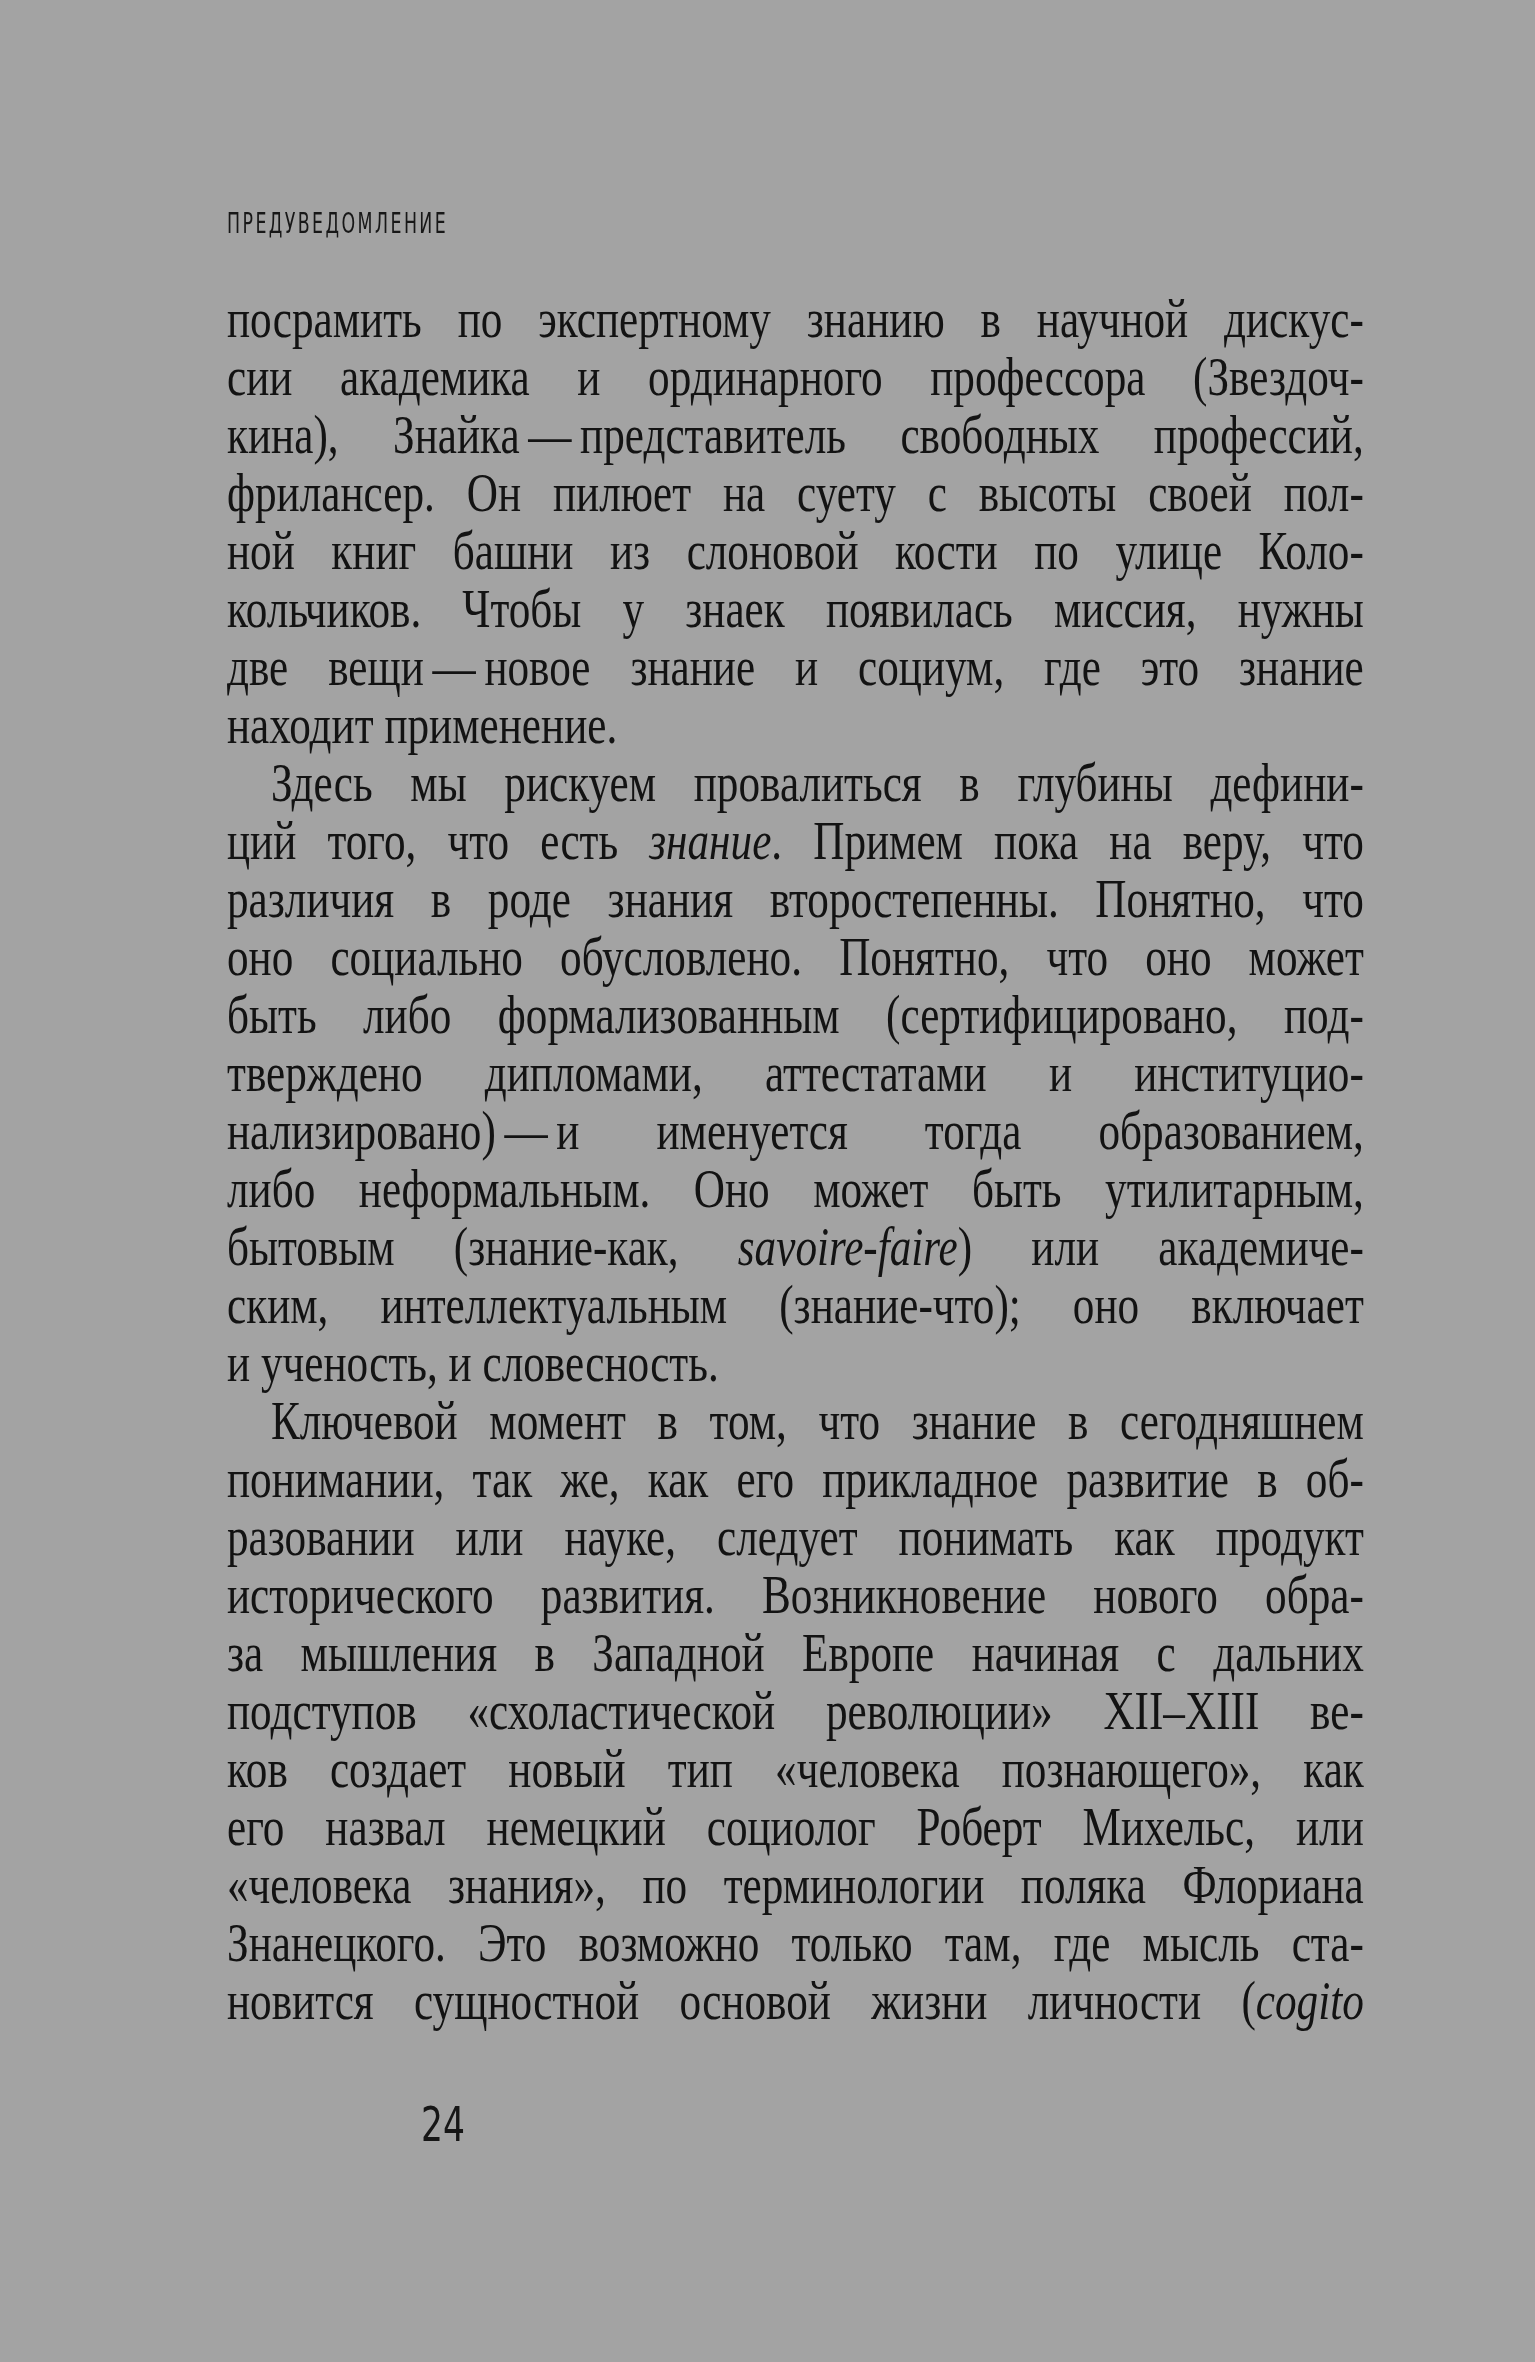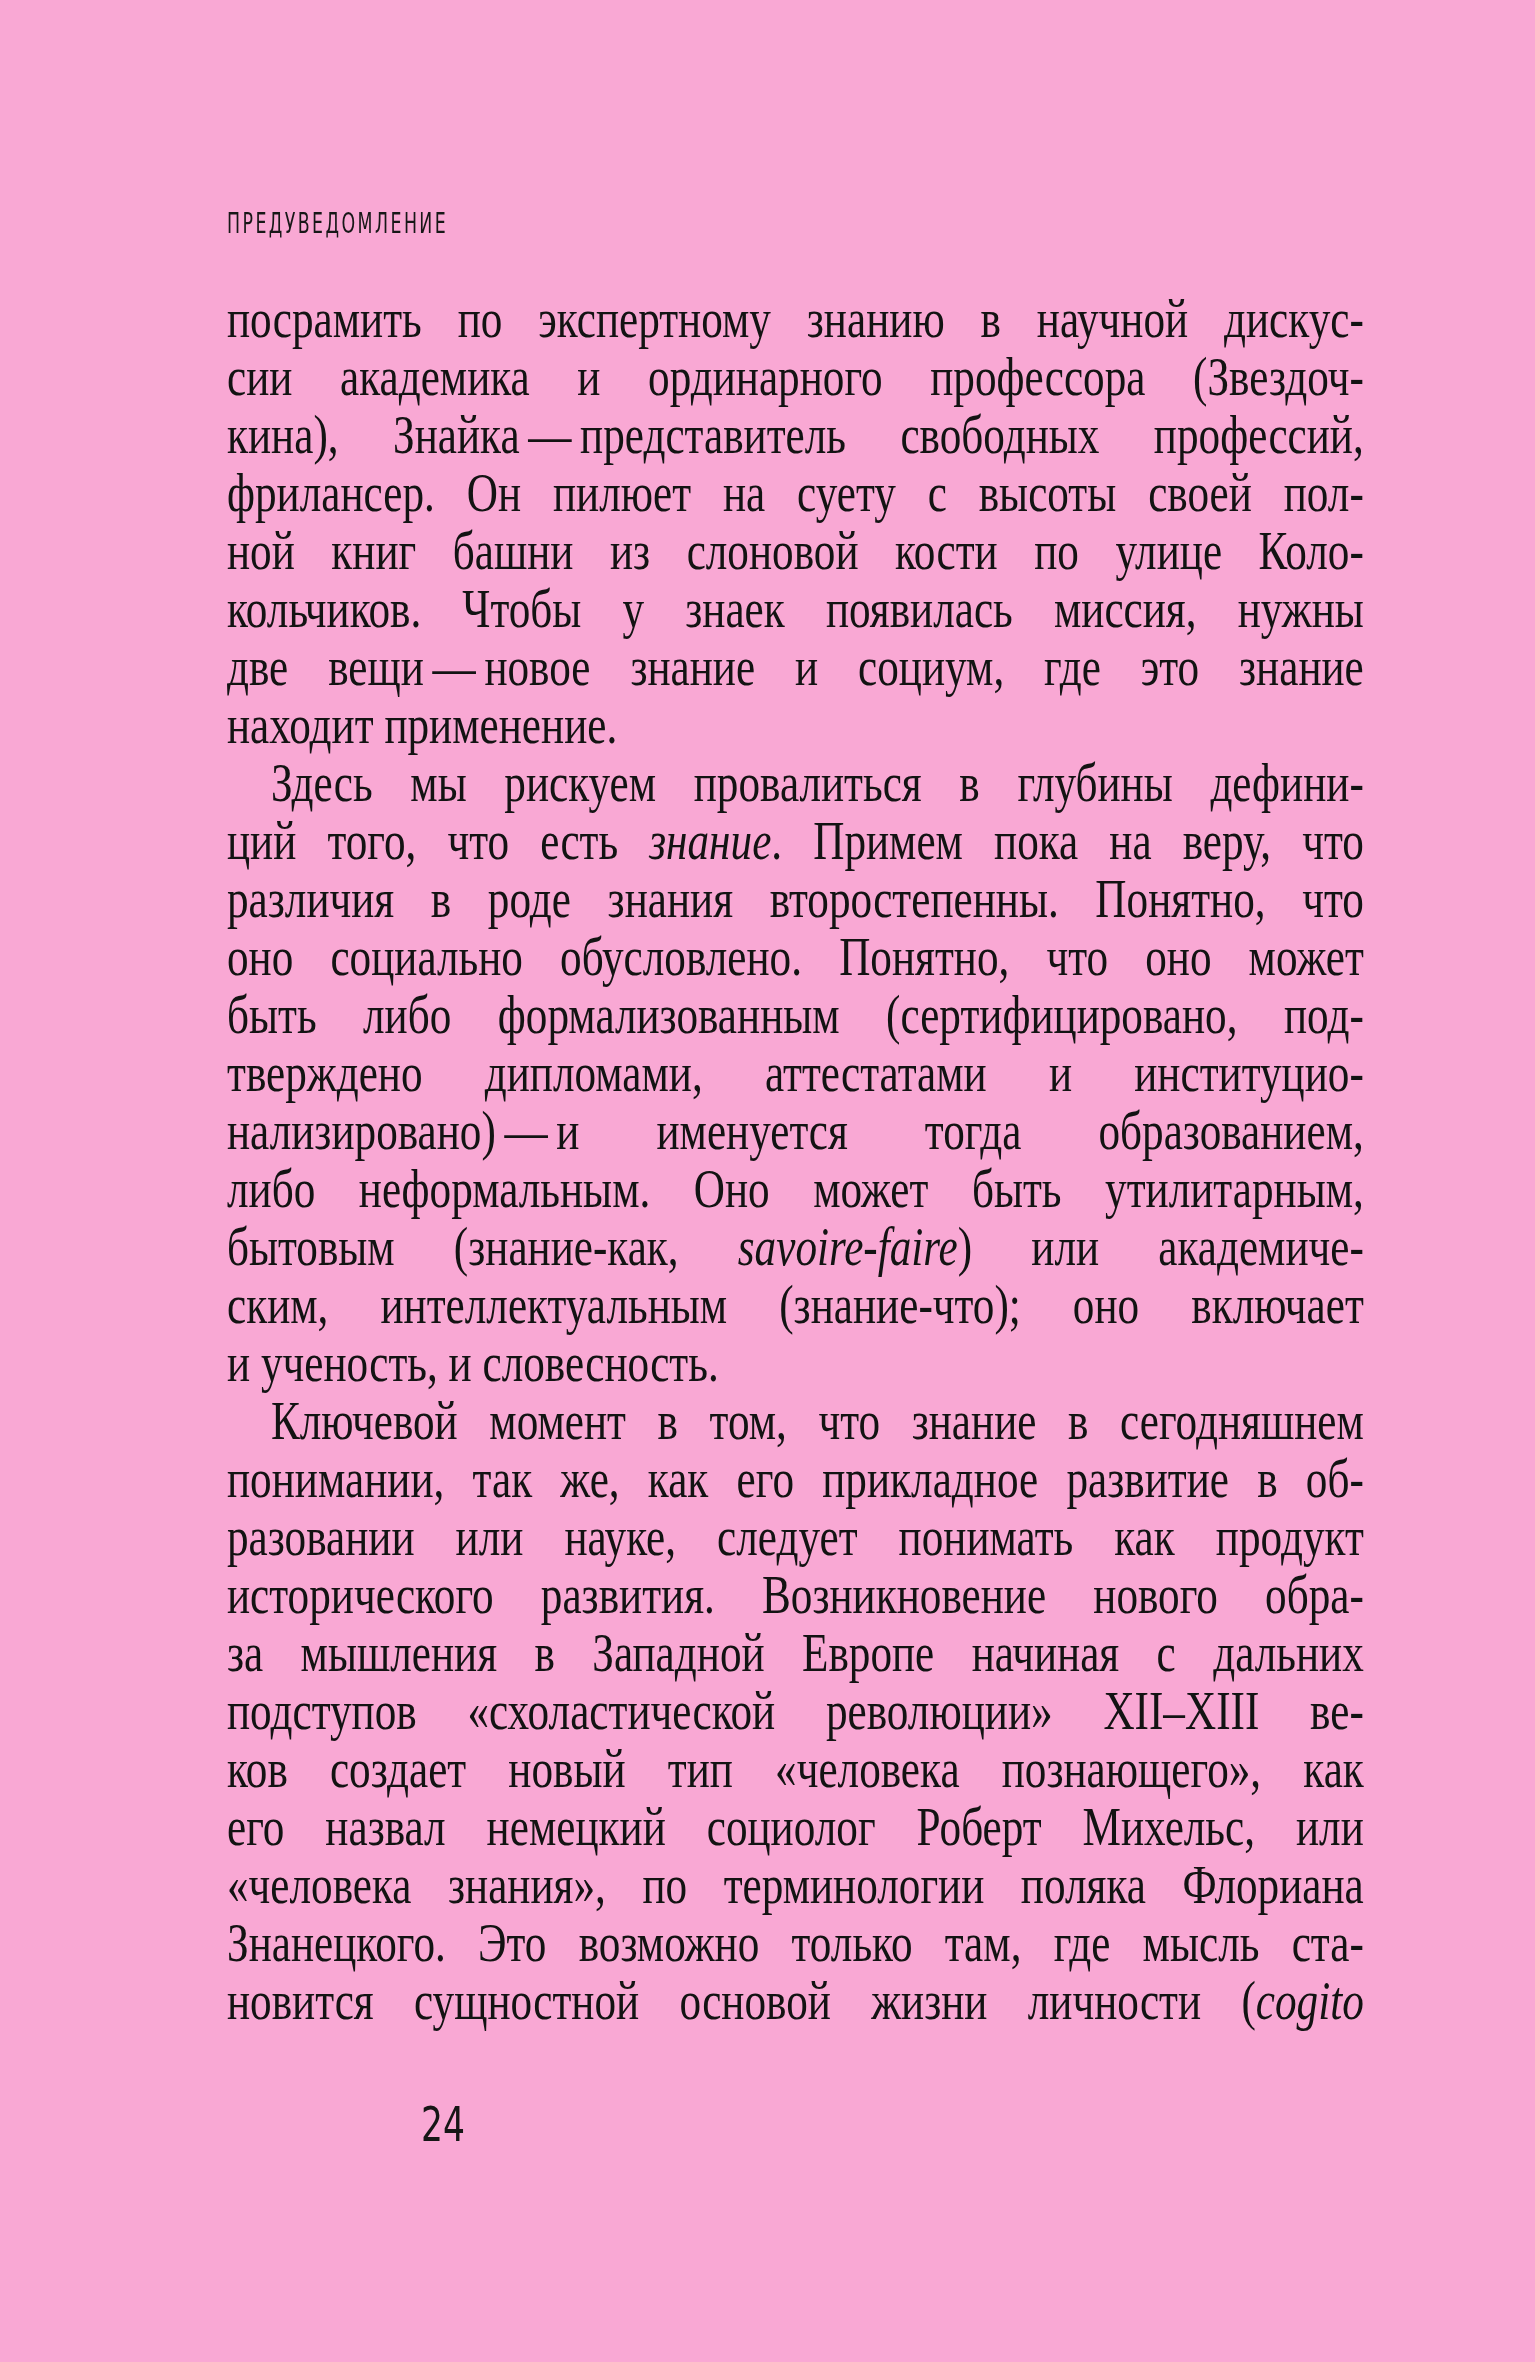--- a/index.html
+++ b/index.html
@@ -62,21 +62,21 @@
     font-size: 48px;
     font-weight: 400;
     color: #161616;
     transform: scaleX(0.72);
     transform-origin: 0 0;
   }
 </style>
 </head>
 <body>
 
-<div class="page" style="background: #f9a8d4;">
+<div class="page" style="background: #a3a3a3;">
   <div class="running-header">ПРЕДУВЕДОМЛЕНИЕ</div>
 
   <div class="body-text" style="color: rgb(19, 19, 19);">
       <div class="paragraph">
         <div class="line j"><span>посрамить по экспертному знанию в научной дискус-</span></div>
         <div class="line j"><span>сии академика и ординарного профессора (Звездоч-</span></div>
         <div class="line j"><span>кина), Знайка — представитель свободных профессий,</span></div>
         <div class="line j"><span>фрилансер. Он пилюет на суету с высоты своей пол-</span></div>
         <div class="line j"><span>ной книг башни из слоновой кости по улице Коло-</span></div>
         <div class="line j"><span>кольчиков. Чтобы у знаек появилась миссия, нужны</span></div>

